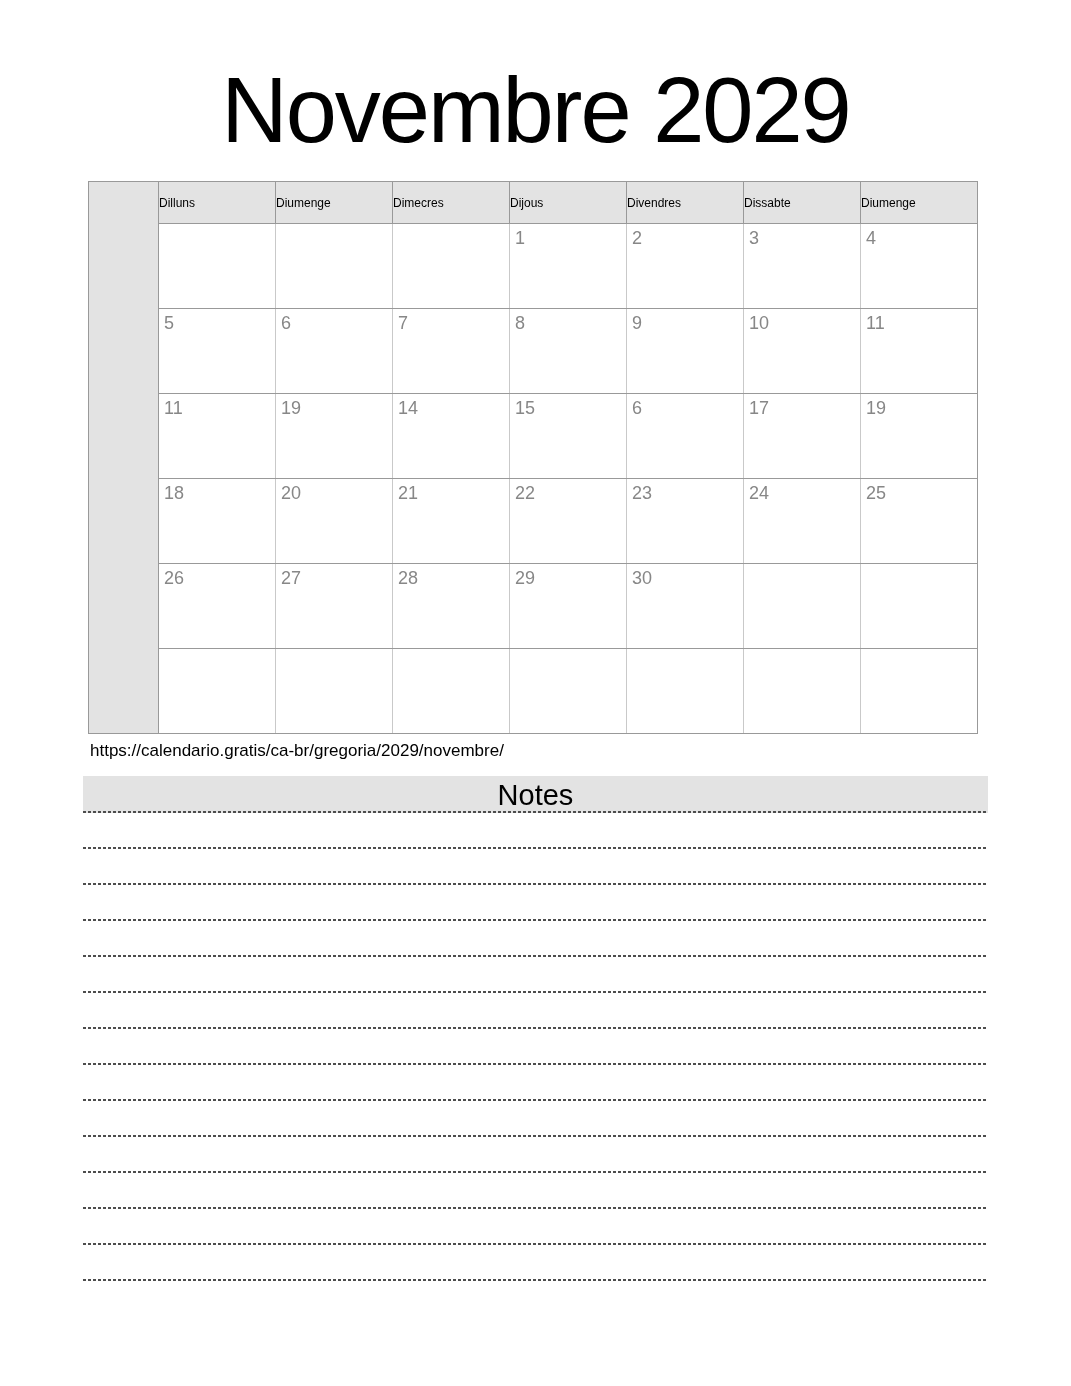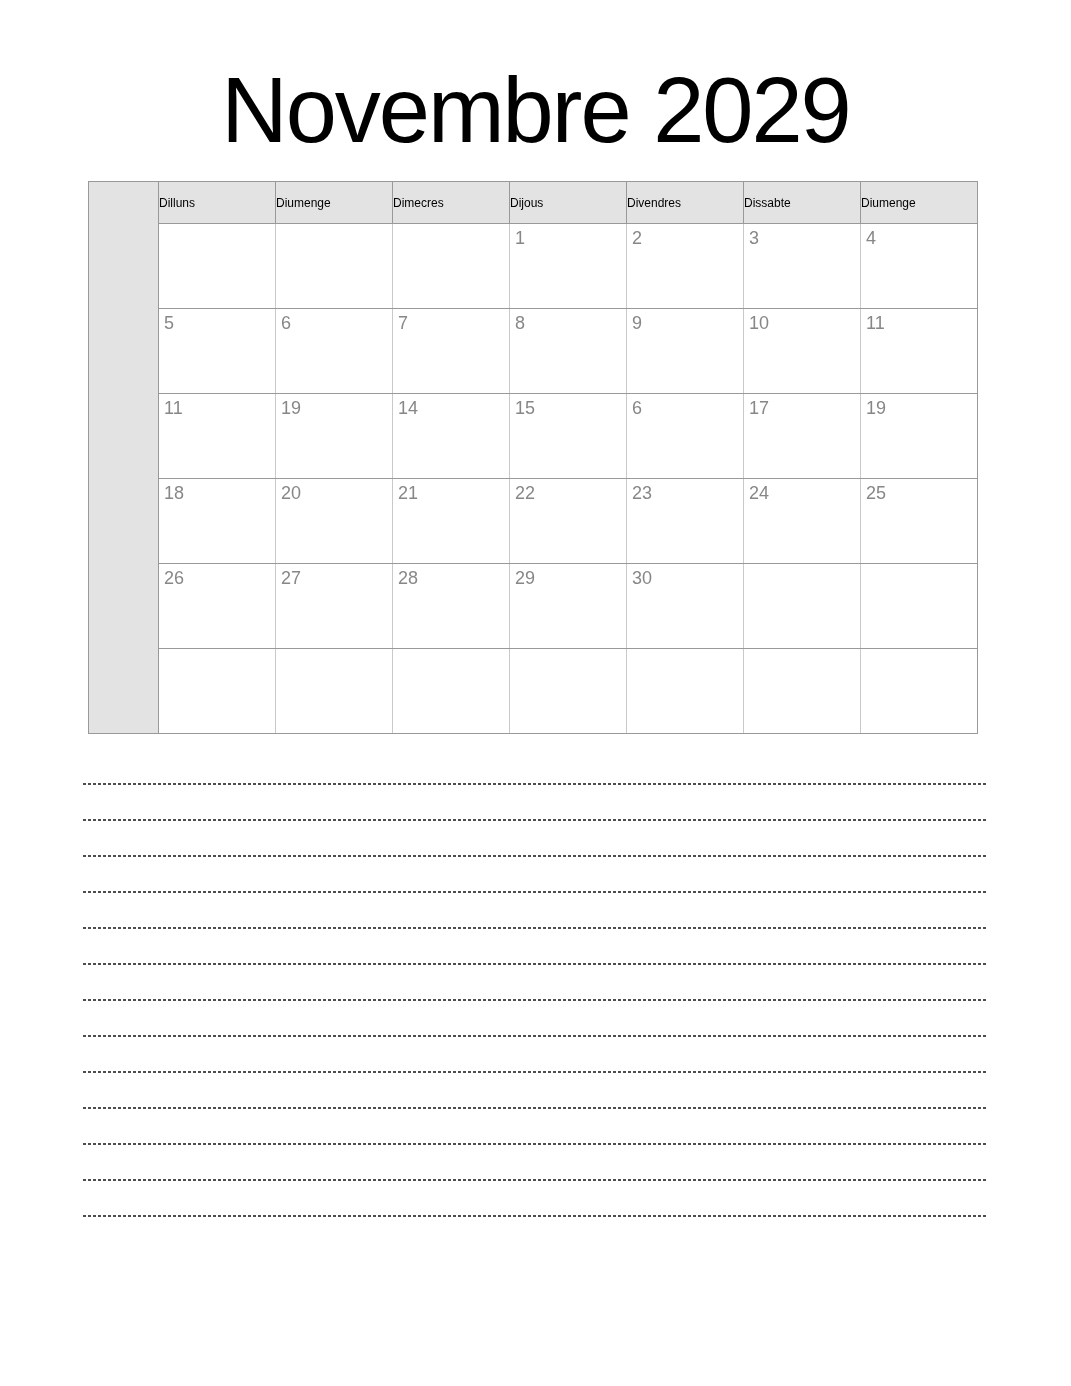--- a/index.html
+++ b/index.html
@@ -177,22 +177,24 @@
           <td></td>
           <td></td>
           <td></td>
           <td></td>
           <td></td>
           <td></td>
         </tr>
       </tbody>
   </table>
 
+  <div class="source-url">https://calendario.gratis/ca-br/gregoria/2029/novembre/</div>
 
   <div class="notes">
+    <div class="notes-header dashed">Notes</div>
     <div id="note-lines">
         <div class="note-line dashed"></div>
         <div class="note-line dashed"></div>
         <div class="note-line dashed"></div>
         <div class="note-line dashed"></div>
         <div class="note-line dashed"></div>
         <div class="note-line dashed"></div>
         <div class="note-line dashed"></div>
         <div class="note-line dashed"></div>
         <div class="note-line dashed"></div>

